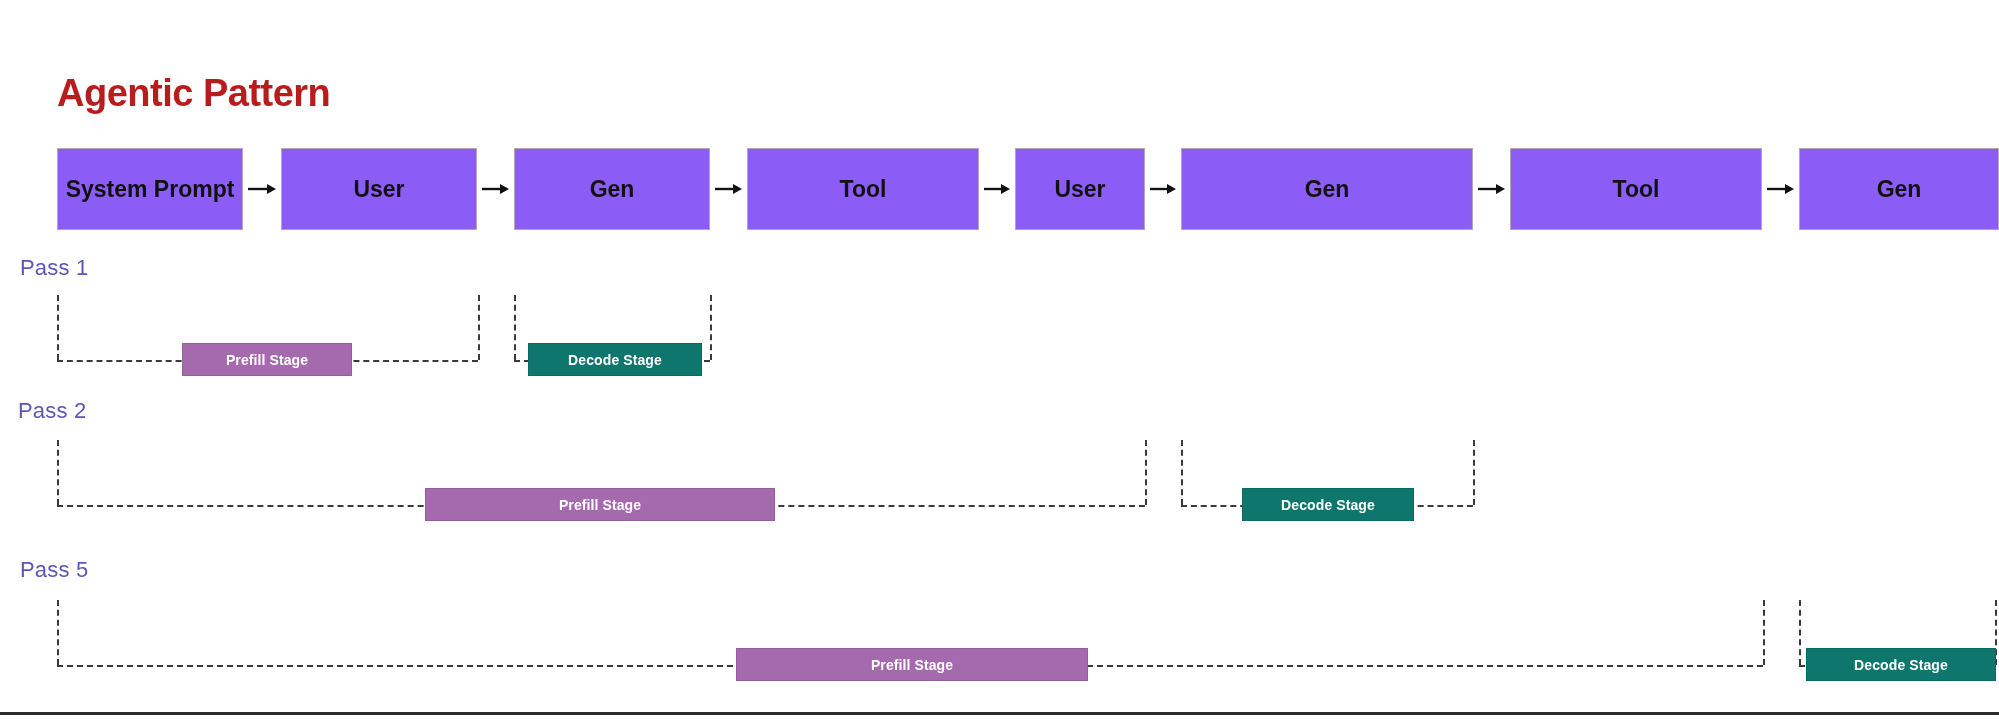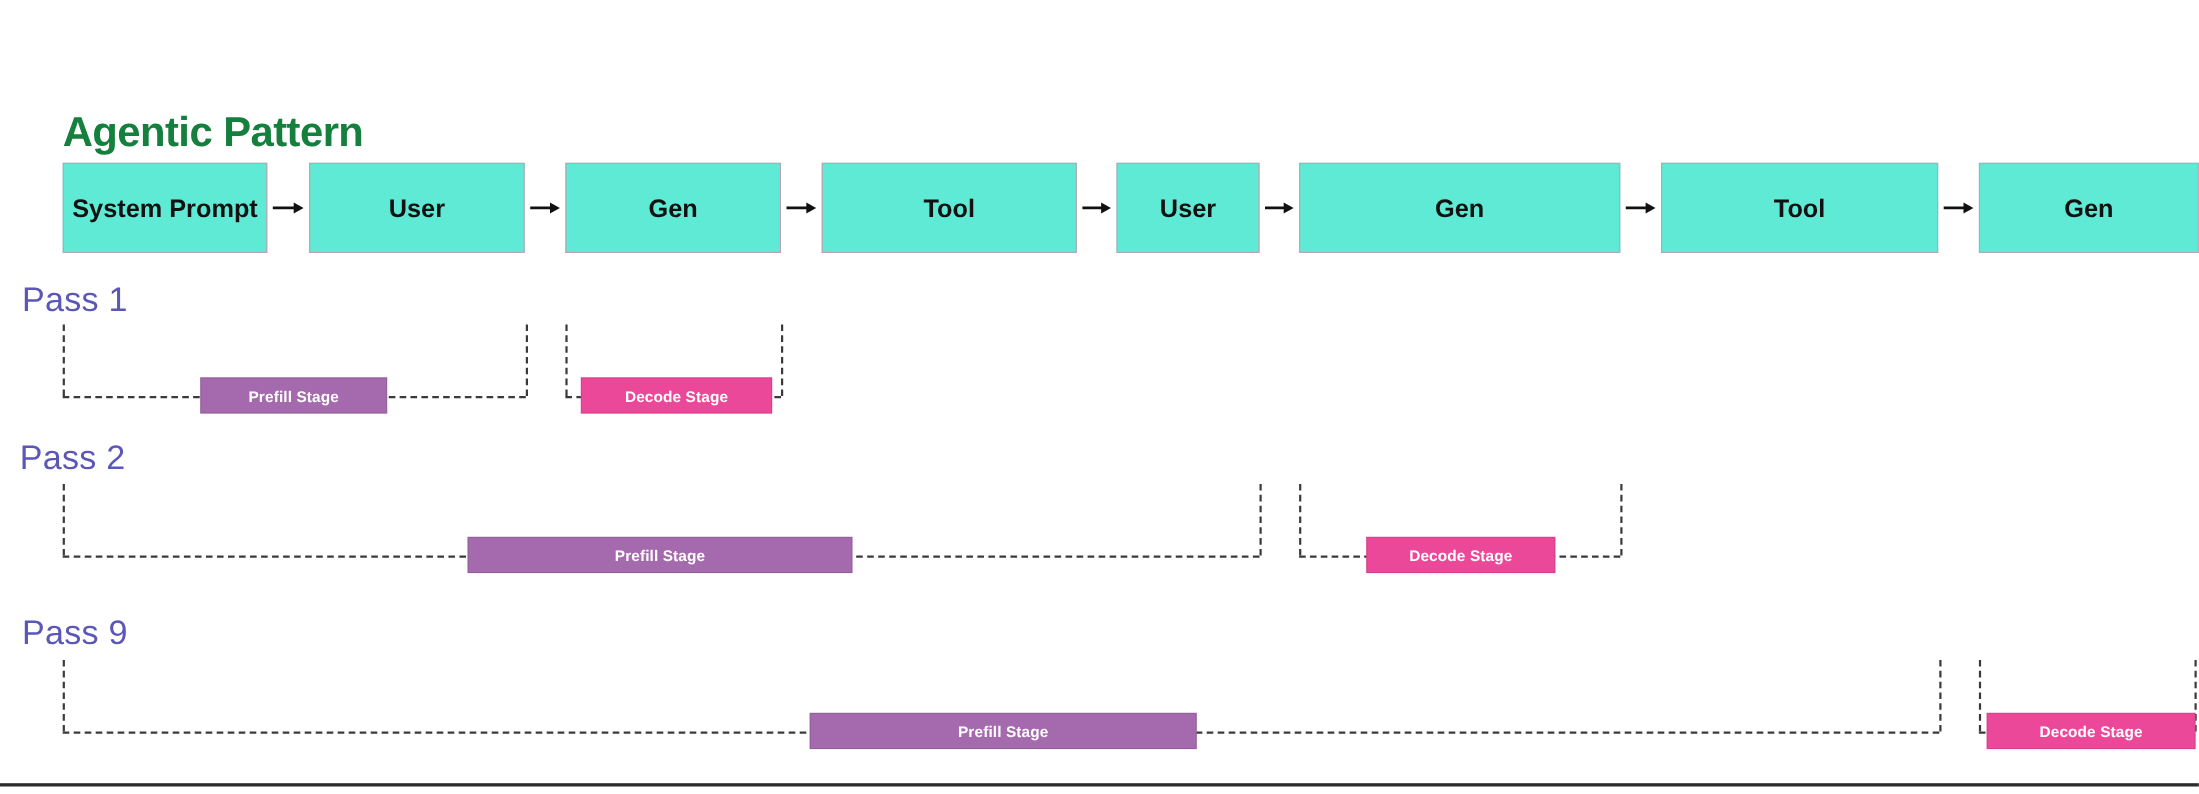--- a/index.html
+++ b/index.html
@@ -25,59 +25,58 @@
   }
 
   
   .page-title {
     position: absolute;
     left: 57px;
     top: 72px;
     font-size: 38px;
     font-weight: 700;
     letter-spacing: -0.5px;
-    color: #15803d;
-    white-space: nowrap;
-    margin-top: 28px;
+    color: #b91c1c;
+    white-space: nowrap;
   }
 
   
   .seq-row {
     position: absolute;
     left: 0;
     top: 148px;
     width: 1999px;
     height: 84px;
   }
   .seq-box {
     position: absolute;
     top: 0;
     height: 82px;
     box-sizing: border-box;
     border: 1.6px solid #b9a3b4;
-    background: #5eead4;
+    background: #8b5cf6;
     display: flex;
     align-items: center;
     justify-content: center;
     font-size: 23px;
     font-weight: 700;
     color: #111111;
     white-space: nowrap;
   }
   .seq-arrow {
     position: absolute;
     top: 34px;
     height: 14px;
     display: block;
   }
 
   
   .pass-label {
     position: absolute;
-    font-size: 31px;
+    font-size: 22px;
     font-weight: 400;
     color: #5b57b7;
     white-space: nowrap;
     letter-spacing: 0.2px;
   }
 
   
   .br-v {
     position: absolute;
     width: 0;
@@ -101,21 +100,21 @@
     font-weight: 700;
     color: #ffffff;
     letter-spacing: 0.1px;
     white-space: nowrap;
     border: 1px solid rgba(0,0,0,0.10);
   }
   .stage-prefill {
     background: #a569ae;
   }
   .stage-decode {
-    background: #ec4899;
+    background: #0f766e;
   }
 
   .bottom-rule {
     position: absolute;
     left: 0;
     top: 712px;
     width: 1999px;
     height: 0;
     border-top: 3px solid #2b2b2b;
   }
@@ -202,21 +201,21 @@
       <div class="br-h" style="left: 57px; top: 505px; width: 1088px;"></div>
       <div class="br-v" style="left: 1181px; top: 440px; height: 65px;"></div>
       <div class="br-v" style="left: 1473px; top: 440px; height: 65px;"></div>
       <div class="br-h" style="left: 1181px; top: 505px; width: 292px;"></div>
       <div class="stage-bar stage-prefill" style="left: 425px; width: 350px; top: 488px;">
         <span>Prefill Stage</span>
       </div>
       <div class="stage-bar stage-decode" style="left: 1242px; width: 172px; top: 488px;">
         <span>Decode Stage</span>
       </div>
-      <div class="pass-label" style="left: 20px; top: 557px;">Pass 9</div>
+      <div class="pass-label" style="left: 20px; top: 557px;">Pass 5</div>
       <div class="br-v" style="left: 57px; top: 600px; height: 65px;"></div>
       <div class="br-v" style="left: 1763px; top: 600px; height: 65px;"></div>
       <div class="br-h" style="left: 57px; top: 665px; width: 1706px;"></div>
       <div class="br-v" style="left: 1799px; top: 600px; height: 65px;"></div>
       <div class="br-v" style="left: 1995px; top: 600px; height: 65px;"></div>
       <div class="br-h" style="left: 1799px; top: 665px; width: 196px;"></div>
       <div class="stage-bar stage-prefill" style="left: 736px; width: 352px; top: 648px;">
         <span>Prefill Stage</span>
       </div>
       <div class="stage-bar stage-decode" style="left: 1806px; width: 190px; top: 648px;">

